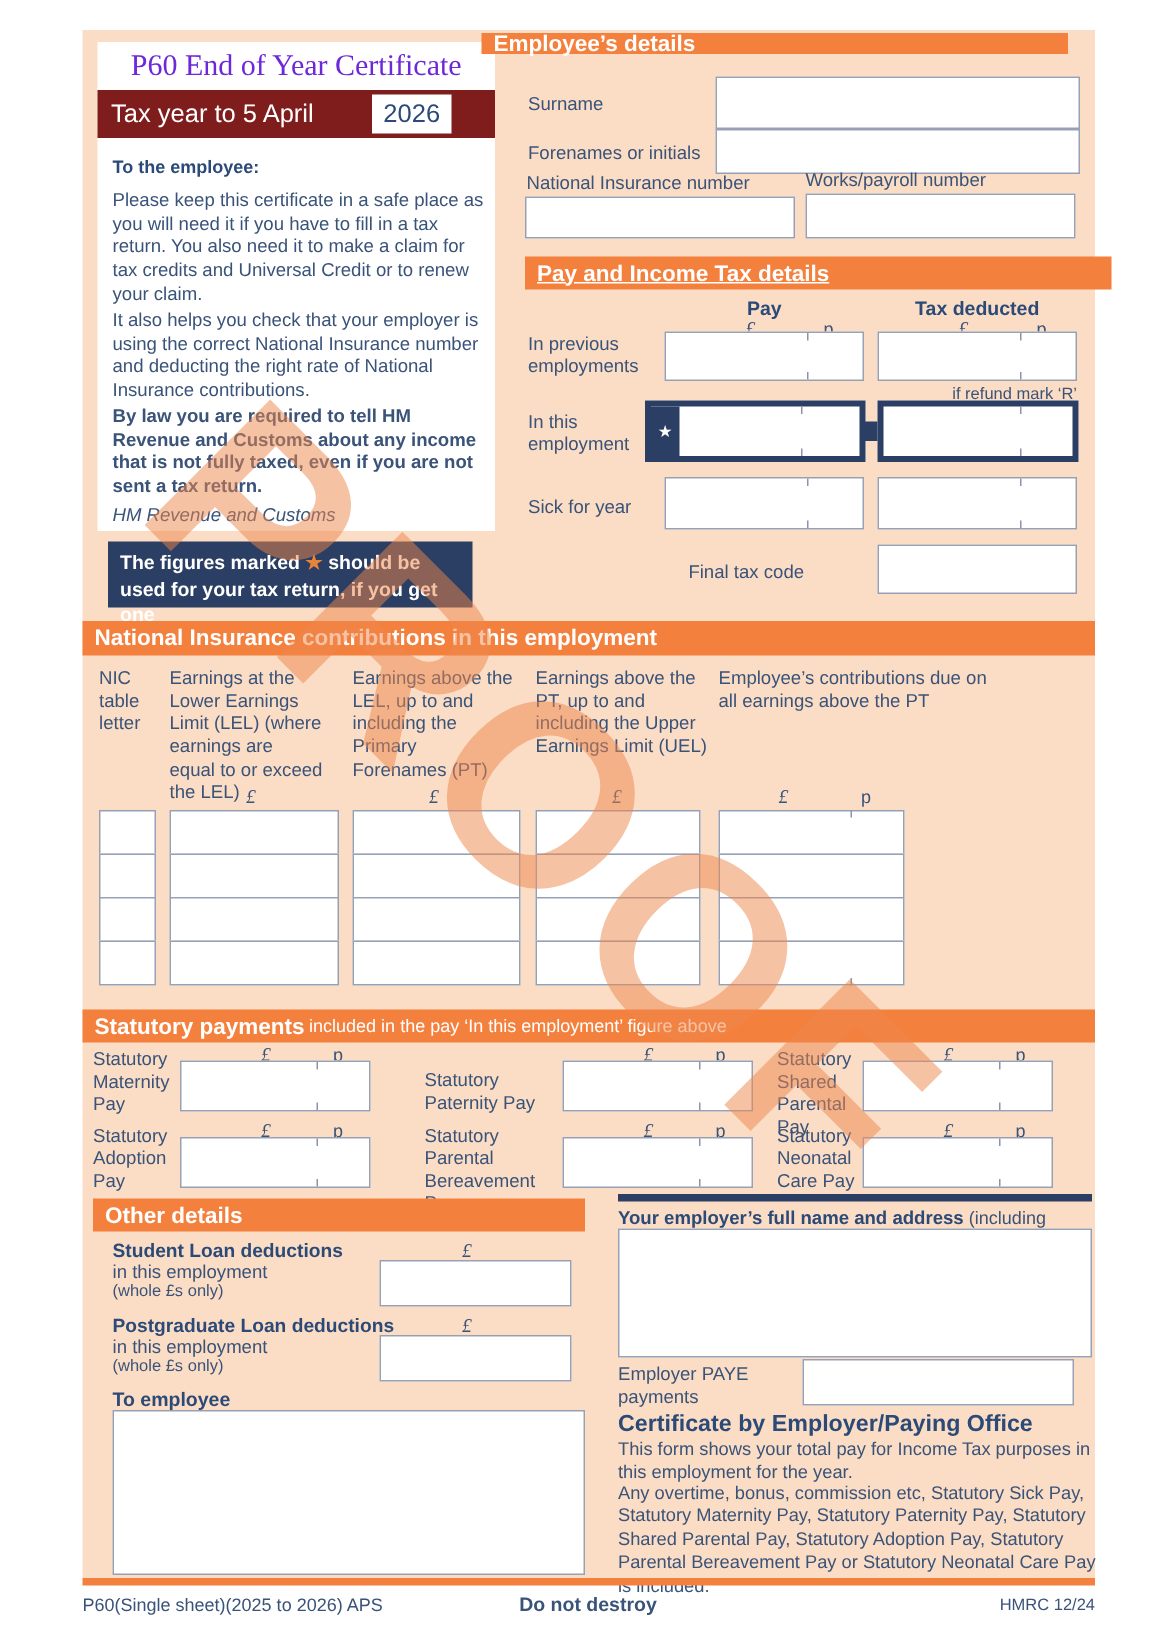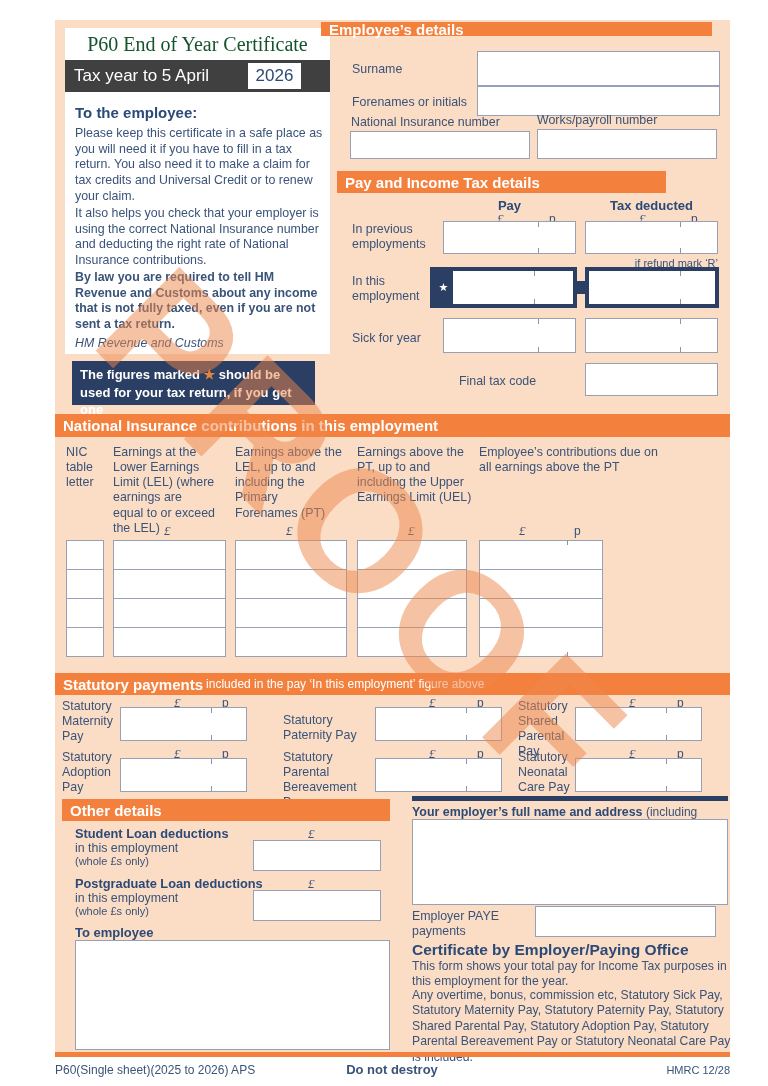--- a/index.html
+++ b/index.html
@@ -12,22 +12,22 @@
   .money{position:absolute;background:#fff;border:1px solid #98A1B4;box-sizing:border-box;}
   .money::before,.money::after{content:"";position:absolute;left:72%;border-left:1px solid #8B94A9;height:5px;}
   .money::before{top:0;} .money::after{bottom:0;}
   .money.thick{border:4px solid #2B3E63;}
   .lbl{position:absolute;font-size:12.4px;line-height:1.22;color:#3A5379;}
   .b{font-weight:bold;color:#2B4A77;}
   .pound{position:absolute;font-family:"Liberation Serif",serif;font-style:italic;font-size:13px;color:#3A5379;}
   .pence{position:absolute;font-size:12px;color:#3A5379;}
   .left-panel{position:absolute;left:65px;top:28px;width:265px;height:326px;background:#fff;}
   .p60-title{position:absolute;left:65px;top:33px;width:265px;text-align:center;
-     font-family:"Liberation Serif",serif;font-size:20px;color:#14532d;}
-  .taxbar{position:absolute;left:65px;top:60px;width:265px;height:32px;background:#404040;}
+     font-family:"Liberation Serif",serif;font-size:20px;color:#6d28d9;}
+  .taxbar{position:absolute;left:65px;top:60px;width:265px;height:32px;background:#7f1d1d;}
   .taxbar .t{position:absolute;left:9px;top:6px;color:#fff;font-size:17px;}
   .yearbox{position:absolute;left:183px;top:3px;width:53px;height:26px;background:#fff;
      text-align:center;font-size:17px;color:#2B4A77;line-height:26px;}
   .para{position:absolute;font-size:12.4px;line-height:1.26;color:#3A5379;}
   .navy-note{position:absolute;left:72px;top:361px;width:243px;height:44px;background:#2B3E63;
      color:#fff;font-size:13px;font-weight:bold;line-height:1.35;padding:5px 8px;box-sizing:border-box;}
   .navy-note .star{color:#E8833A;}
   .nic-col{position:absolute;top:540px;}
   .nic-cell{height:30px;background:#fff;border:1px solid #98A1B4;box-sizing:border-box;}
   .nic-cell + .nic-cell{margin-top:-1px;}
@@ -47,21 +47,21 @@
 
 <div class="page">
   <div class="form-bg"></div>
 
   <div class="left-panel"></div>
   <div class="p60-title">P60 End of Year Certificate</div>
   <div class="taxbar">
     <span class="t">Tax year to 5 April</span>
     <span class="yearbox">2026</span>
   </div>
-  <div class="lbl b" style="left:75px;top:104px;font-size:15px;">To the employee:</div>
+  <div class="lbl b" style="left:75px;top:104px;font-size:12px;">To the employee:</div>
   <div class="para" style="left:75px;top:206px;width:248px;">It also helps you check that your employer is using the correct National Insurance number and deducting the right rate of National Insurance contributions.</div>
   <div class="para" style="left:75px;top:126px;width:248px;">Please keep this certificate in a safe place as you will need it if you have to fill in a tax return. You also need it to make a claim for tax credits and Universal Credit or to renew your claim.</div>
   <div class="para b" style="left:75px;top:270px;width:252px;">By law you are required to tell HM Revenue and Customs about any income that is not fully taxed, even if you are not sent a tax return.</div>
   <div class="para" style="left:75px;top:336px;width:248px;font-style:italic;">HM Revenue and Customs</div>
 
   <div class="navy-note">
     <span>The figures marked</span>
     <span class="star">★</span>
     <span>should be used for your tax return, if you get one</span>
   </div>
@@ -69,21 +69,21 @@
   <div class="bar" style="left:321px;top:22px;width:391px;height:14px;">Employee’s details</div>
   <div class="lbl" style="left:352px;top:62px;">Surname</div>
   <div class="whitebox" style="left:477px;top:51px;width:243px;height:35px;"></div>
   <div class="lbl" style="left:352px;top:95px;">Forenames or initials</div>
   <div class="whitebox" style="left:477px;top:86px;width:243px;height:30px;"></div>
   <div class="lbl" style="left:351px;top:115px;">National Insurance number</div>
   <div class="whitebox" style="left:350px;top:131px;width:180px;height:28px;"></div>
   <div class="lbl" style="left:537px;top:113px;">Works/payroll number</div>
   <div class="whitebox" style="left:537px;top:129px;width:180px;height:30px;"></div>
 
-  <div class="bar" style="left:337px;top:171px;width:329px;height:22px;">Pay and Income Tax details</div>
+  <div class="bar" style="left:350px;top:171px;width:391px;height:22px;text-decoration:underline;">Pay and Income Tax details</div>
   <div class="lbl b" style="left:443px;top:198px;width:133px;text-align:center;font-size:13px;">Pay</div>
   <div class="lbl b" style="left:585px;top:198px;width:133px;text-align:center;font-size:13px;">Tax deducted</div>
   <span class="pound" style="left:497px;top:211px;">£</span>
   <span class="pence" style="left:549px;top:212px;">p</span>
   <span class="pound" style="left:639px;top:211px;">£</span>
   <span class="pence" style="left:691px;top:212px;">p</span>
   <div class="lbl" style="left:352px;top:222px;width:90px;">In previous employments</div>
   <div class="money" style="left:443px;top:221px;width:133px;height:33px;"></div>
   <div class="money" style="left:585px;top:221px;width:133px;height:33px;"></div>
   <div class="lbl" style="left:585px;top:257px;width:133px;text-align:right;font-size:11px;">if refund mark ‘R’</div>
@@ -194,16 +194,16 @@
   <div class="whitebox" style="left:412px;top:819px;width:316px;height:86px;"></div>
   <div class="lbl" style="left:412px;top:909px;width:95px;">Employer PAYE payments</div>
   <div class="whitebox" style="left:535px;top:906px;width:181px;height:31px;"></div>
   <div class="lbl b" style="left:412px;top:941px;font-size:15.5px;">Certificate by Employer/Paying Office</div>
   <div class="para" style="left:412px;top:959px;width:320px;font-size:12.2px;">This form shows your total pay for Income Tax purposes in this employment for the year.</div>
   <div class="para" style="left:412px;top:988px;width:320px;font-size:12.2px;">Any overtime, bonus, commission etc, Statutory Sick Pay, Statutory Maternity Pay, Statutory Paternity Pay, Statutory Shared Parental Pay, Statutory Adoption Pay, Statutory Parental Bereavement Pay or Statutory Neonatal Care Pay is included.</div>
 
   <div style="position:absolute;left:55px;top:1052px;width:675px;height:5px;background:#F4803E;"></div>
   <div class="footer" style="left:55px;top:1063px;">P60(Single sheet)(2025 to 2026) APS</div>
   <div class="footer b" style="left:292px;top:1062px;width:200px;text-align:center;font-size:13px;">Do not destroy</div>
-  <div class="footer" style="left:600px;top:1064px;width:130px;text-align:right;font-size:11px;">HMRC 12/28</div>
+  <div class="footer" style="left:600px;top:1064px;width:130px;text-align:right;font-size:11px;">HMRC 12/24</div>
 
   <div class="watermark">PROOF</div>
 </div>
 
 </body></html>

